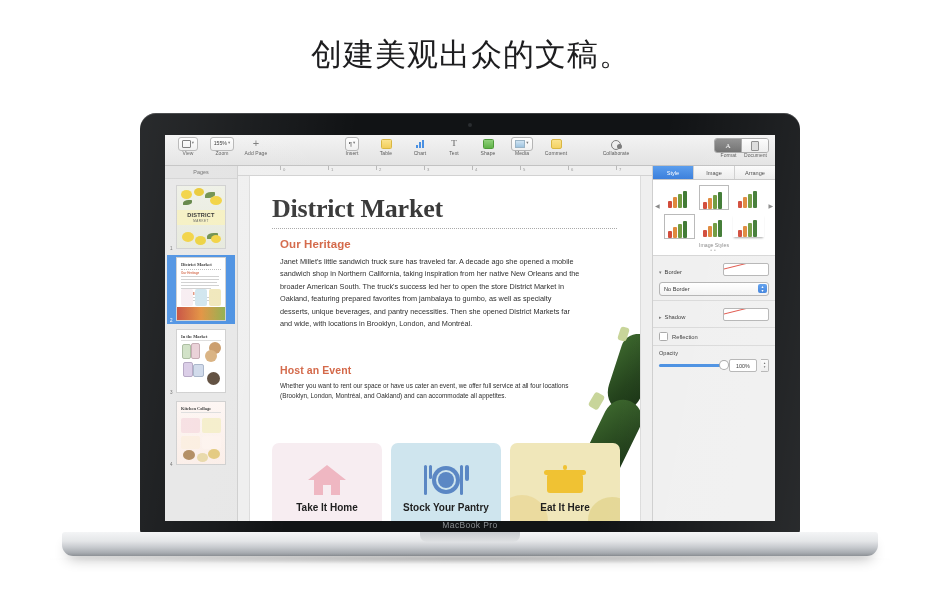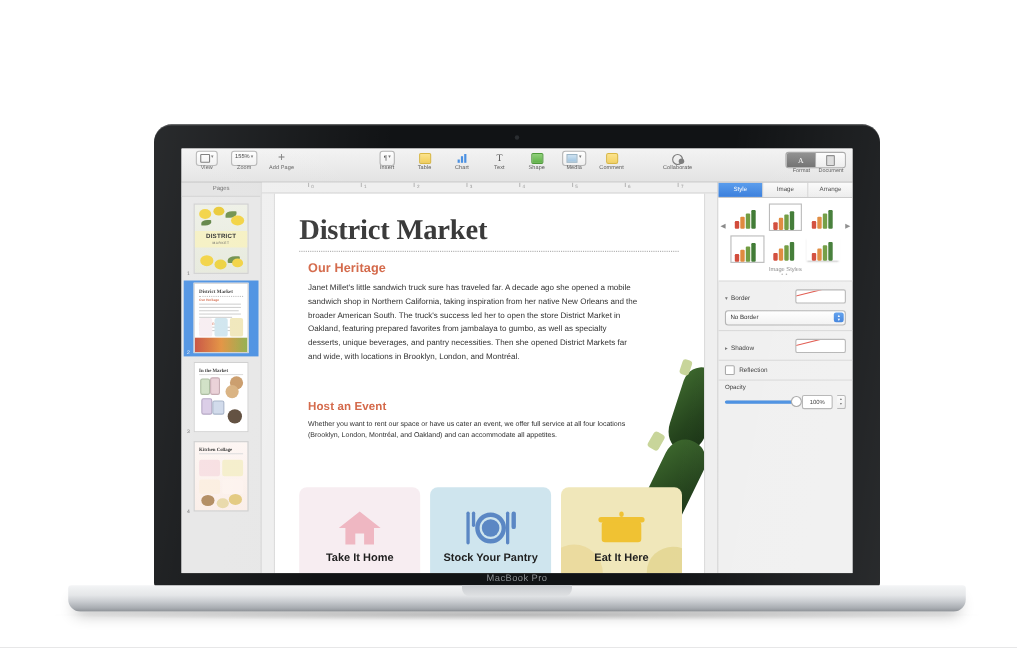--- a/index.html
+++ b/index.html
@@ -242,20 +242,21 @@
     width:7px;height:11px;border:1px solid #b4b4b4;border-left:none;border-radius:0 2px 2px 0;
     background:linear-gradient(#fbfbfb,#ededed);display:flex;flex-direction:column;
     align-items:center;justify-content:center;font-size:3.4px;color:#666;line-height:3.4px;
   }
 </style>
 </head>
 <body>
 
 <div class="stage">
 
+  <div class="headline">创建美观出众的文稿。</div>
 
   <div class="laptop">
     <div class="lid">
       <div class="camera"></div>
       <div class="bezel-label">MacBook Pro</div>
 
       <div class="screen">
         <div class="app">
 
           <div class="toolbar">

